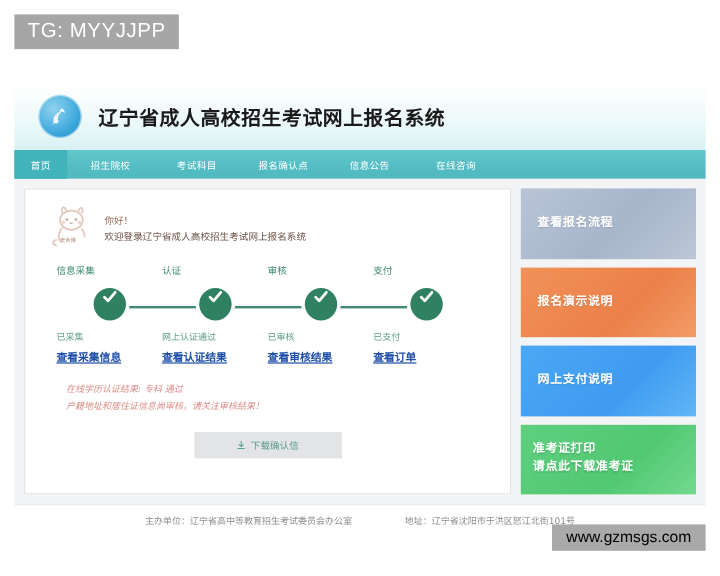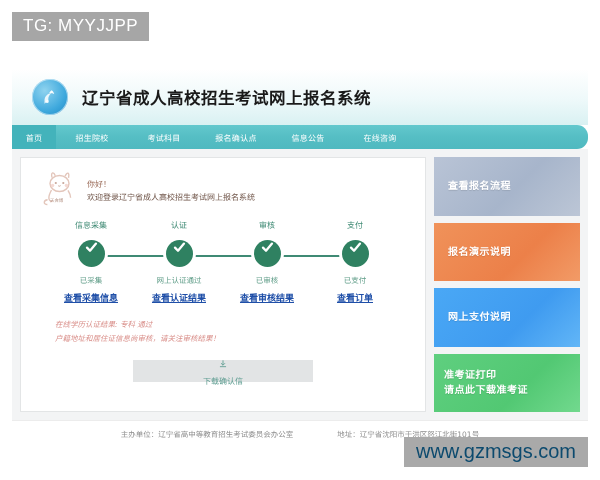--- a/index.html
+++ b/index.html
@@ -45,21 +45,21 @@
     margin-left: 14px;
     font-size: 16.5px; font-weight: bold; color: #1a1a1a;
     letter-spacing: .5px;
     white-space: nowrap;
   }
 
   
   #nav {
     height: 24px;
     background: linear-gradient(180deg,#63c8cd 0%,#55bec4 50%,#4fb9c0 100%);
-    display: flex; align-items: stretch; border-radius: 11px;
+    display: flex; align-items: stretch;
   }
   .nav-item {
     color: #ffffff; font-size: 8px;
     display: flex; align-items: center; justify-content: center;
     padding: 0 2px;
     white-space: nowrap;
     letter-spacing: .3px;
   }
   .nav-item.first { width: 44px; background: #43b3bb; }
   .nav-item.rest  { width: 72px; }
@@ -93,21 +93,21 @@
   #stepper {
     position: relative;
     margin: 8px 26px 0 26px;
     height: 98px;
   }
   #step-line {
     position: absolute; top: 37px; left: 52px; right: 52px;
     height: 2px; background: #3f8a74;
   }
   #steps { display: flex; position: relative; }
-  .step { flex: 1 1 0; text-align: center; }
+  .step { flex: 1 1 0; }
   .step-top { font-size: 8px; color: #3f8a74; height: 16px; line-height: 16px; }
   .step-dot {
     width: 27px; height: 27px; border-radius: 50%;
     background: #2f8161;
     margin: 2px auto 0 auto;
     position: relative; z-index: 2;
     box-shadow: 0 0 0 3px #ffffff;
   }
   .step-dot svg { display: block; margin: 6px auto; }
   .step-status { font-size: 7.5px; color: #5f9d88; margin-top: 7px; }
@@ -120,25 +120,24 @@
   
   #notice {
     margin: 2px 0 0 34px;
     font-size: 7.5px; color: #d98f8a; line-height: 1.85; font-style: italic;
   }
   #notice div { white-space: nowrap; }
 
   
   #dl-wrap { display: flex; justify-content: center; margin-top: 14px; }
   #dl-btn {
-    width: 180px; height: 22px;
+    width: 123px; height: 22px;
     background: #e2e4e5; border: none;
     display: flex; align-items: center; justify-content: center; gap: 4px;
     cursor: pointer;
-    flex-direction: column;
   }
   #dl-btn span.lbl { font-size: 8px; color: #5e9d91; }
 
   
   #side { width: 146px; display: flex; flex-direction: column; gap: 7px; }
   .side-card {
     flex: 1 1 0;
     display: flex; align-items: center;
     padding-left: 14px;
     color: #ffffff; font-size: 10px; font-weight: bold;
@@ -158,22 +157,22 @@
     background: #ffffff;
     border-top: 1px solid #ececec;
     display: flex; align-items: center; justify-content: center;
     gap: 44px;
   }
   #footer span { font-size: 7.5px; color: #8d8d8d; white-space: nowrap; }
 
   
   #wm {
     position: absolute; right: 12px; top: 437px;
-    background: #a9a9a9; color: #0c4a6e;
-    font-size: 20px; padding: 3px 12px 4px 12px;
+    background: #a9a9a9; color: #000000;
+    font-size: 13px; padding: 3px 12px 4px 12px;
     font-family: "Liberation Sans", sans-serif;
   }
 </style>
 </head>
 <body>
 
 <div id="tg-tag">TG: MYYJJPP</div>
 
 <div id="page">
 

